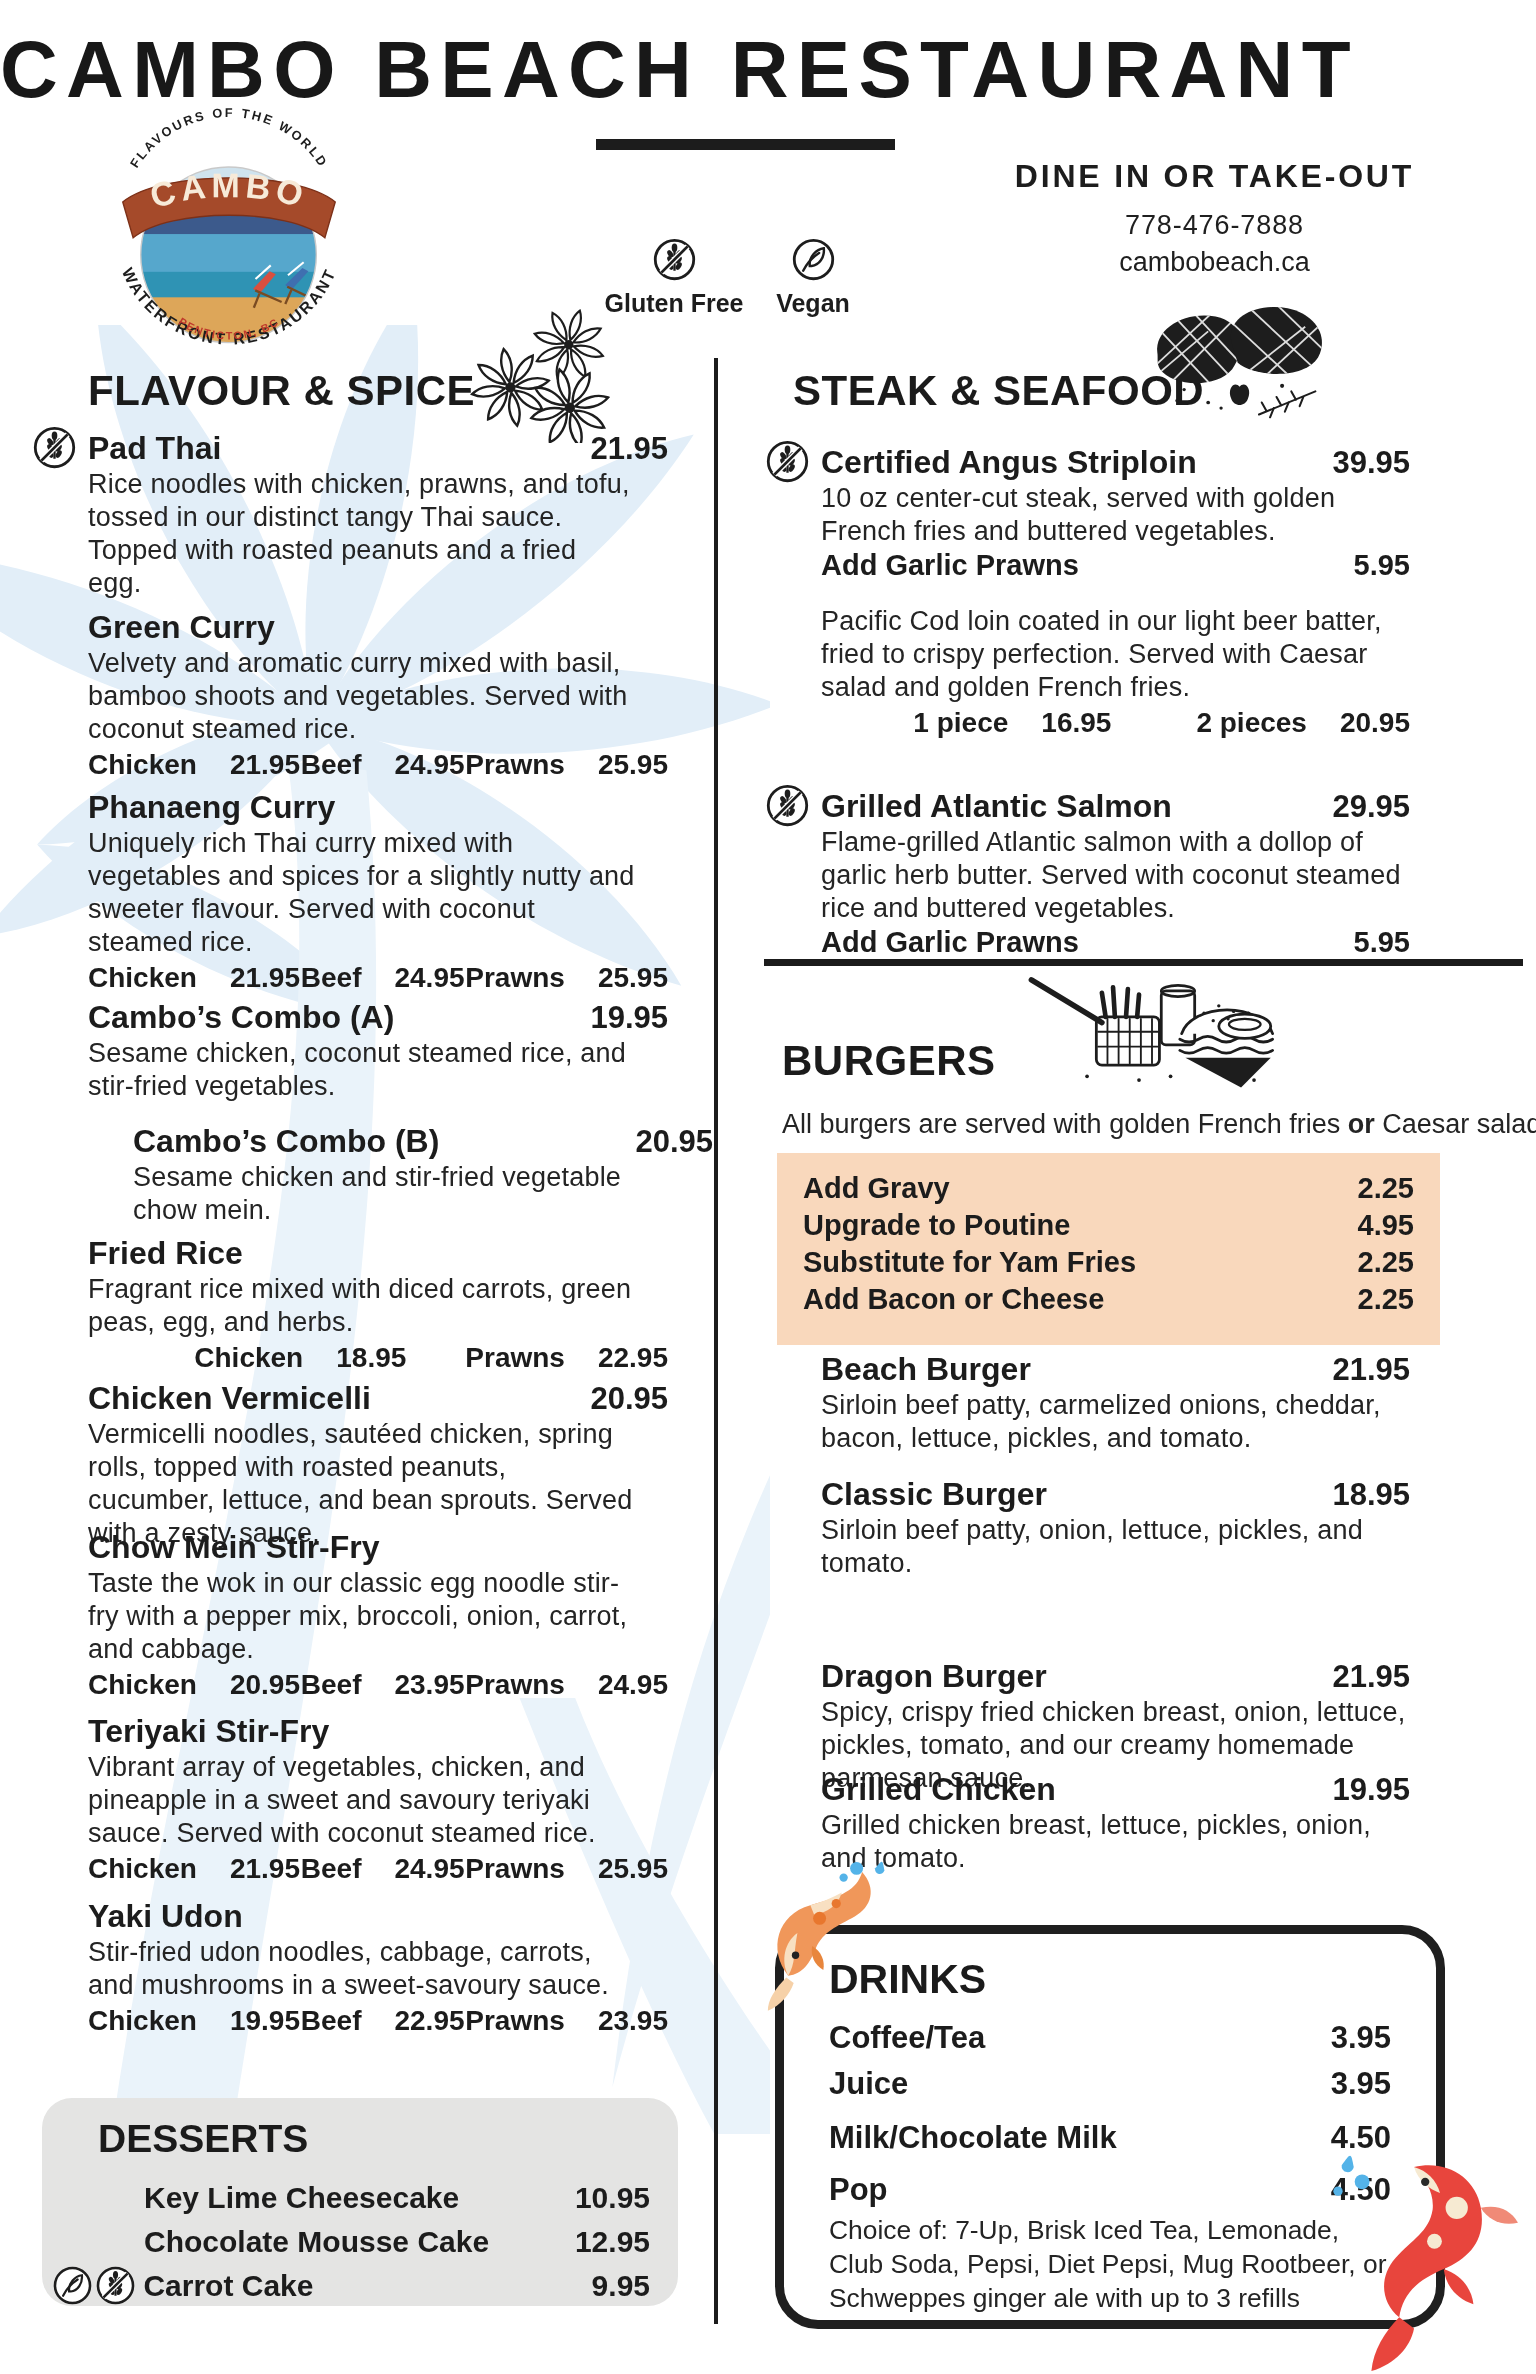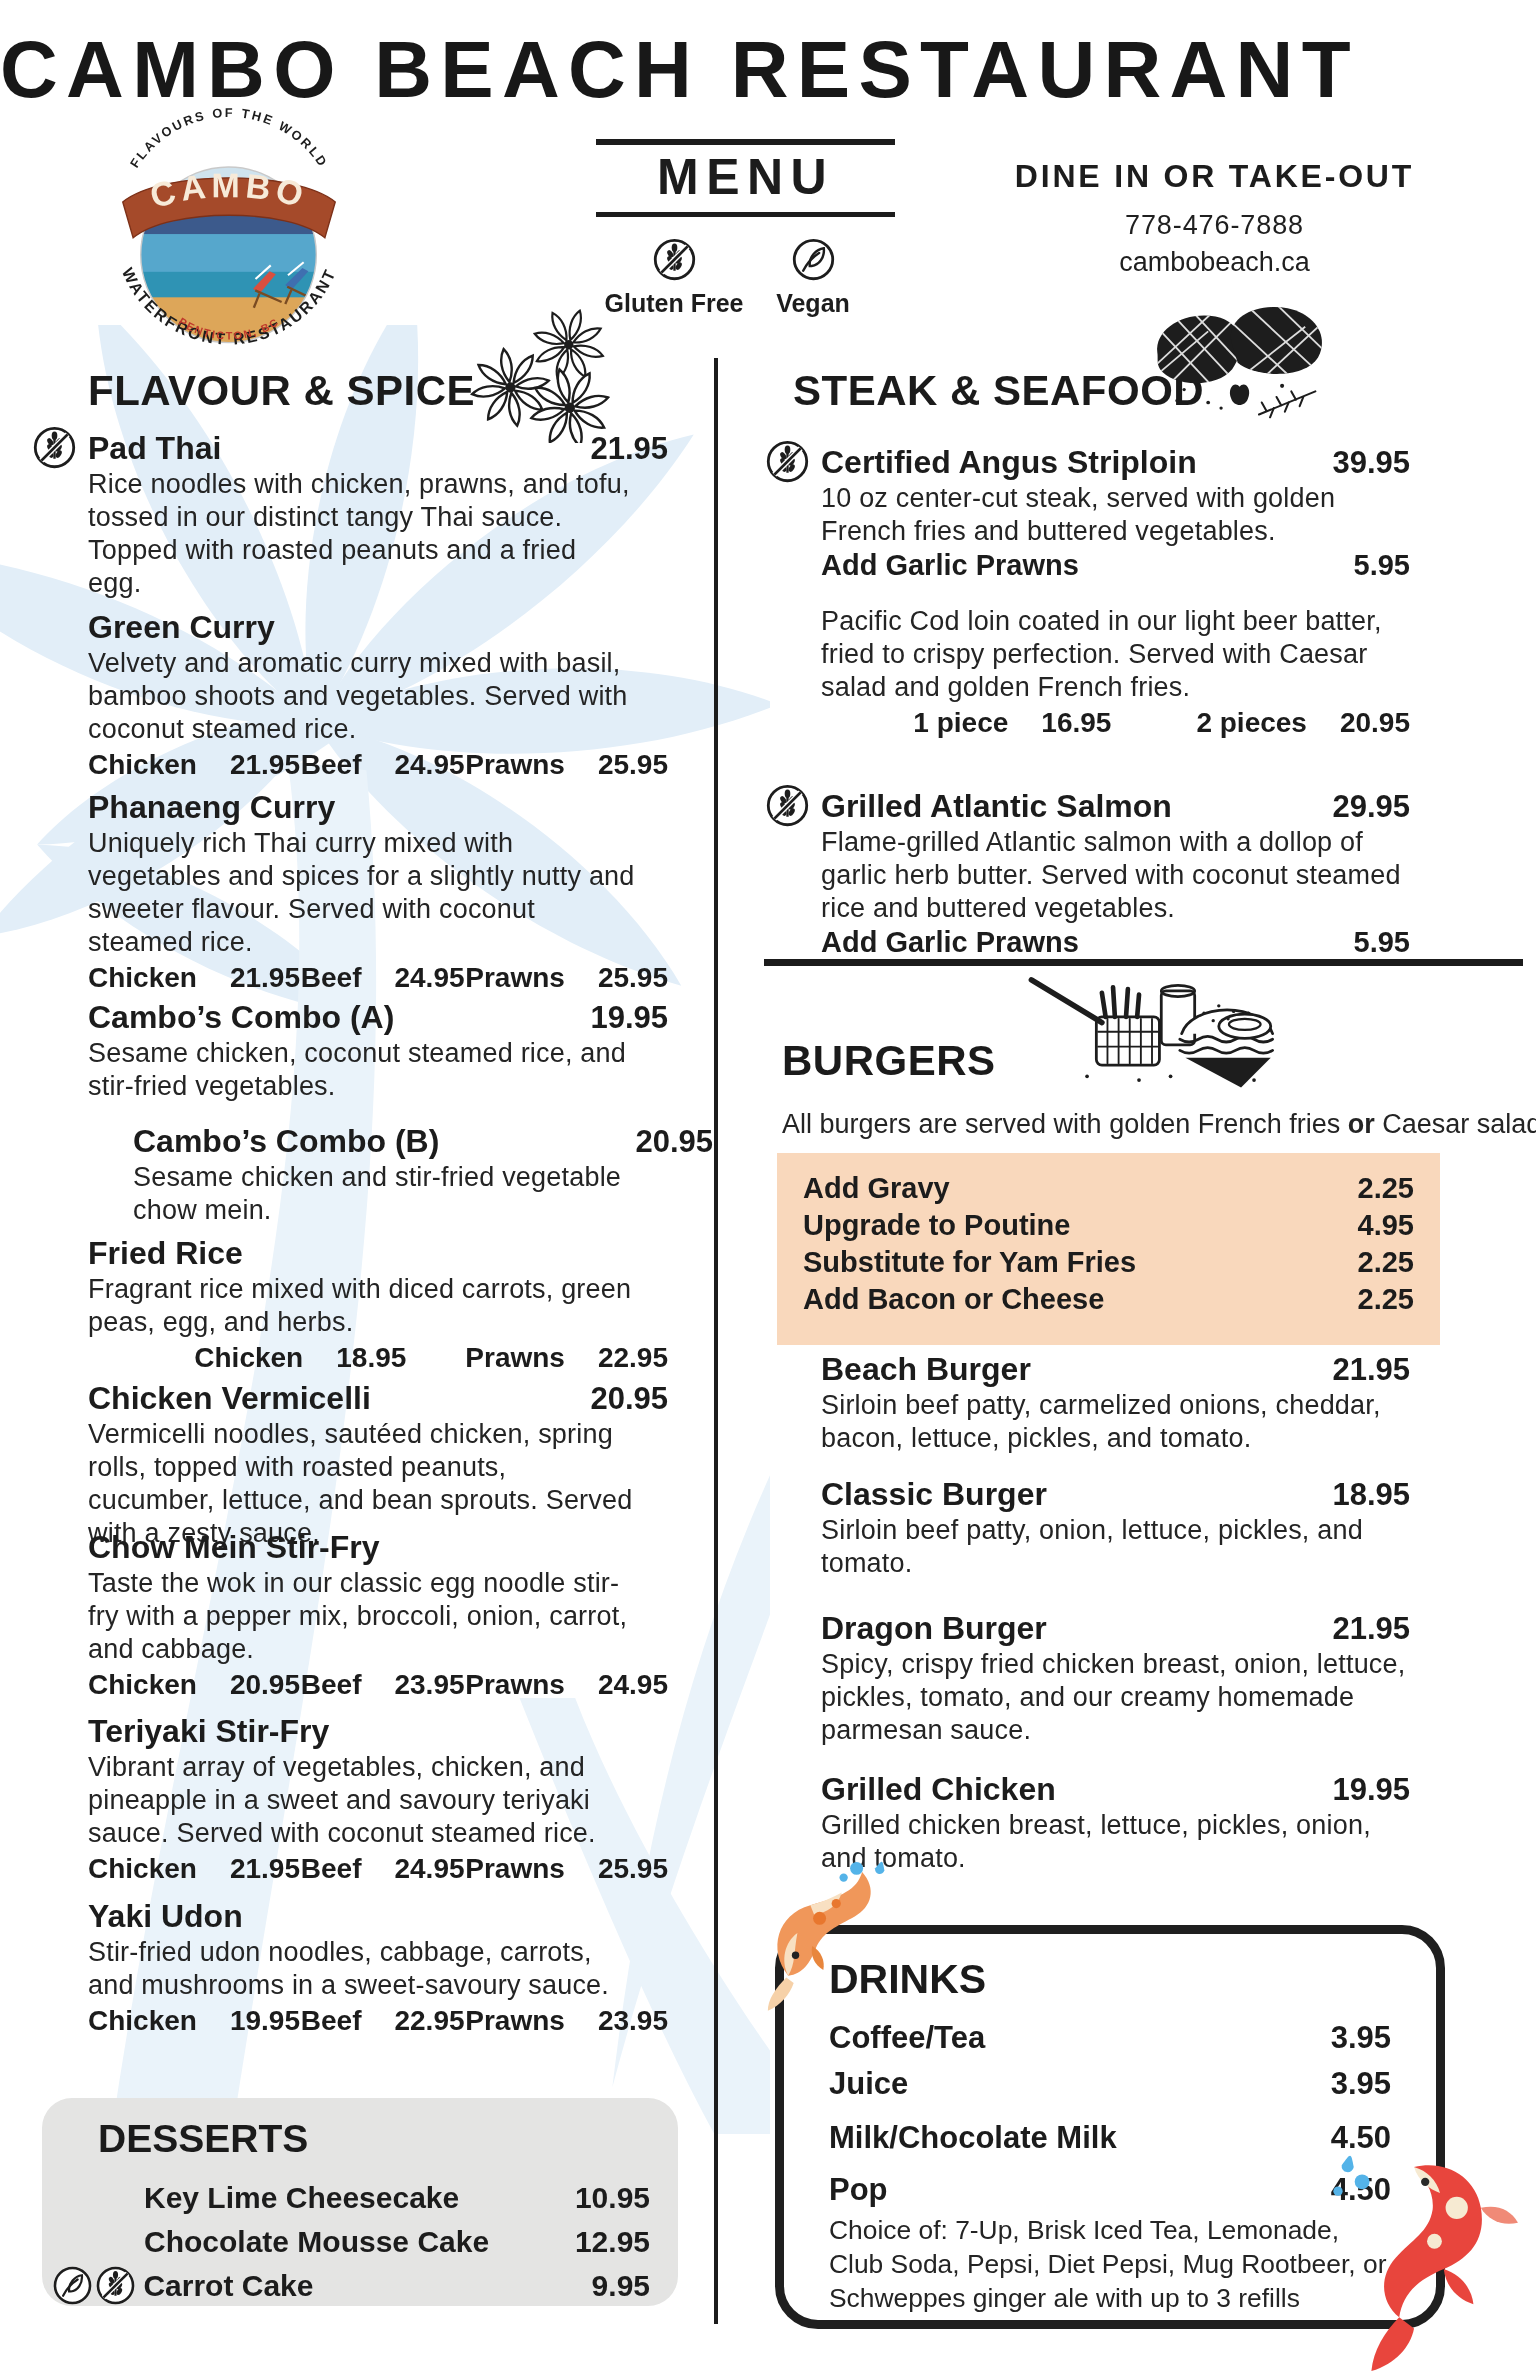--- a/index.html
+++ b/index.html
@@ -178,21 +178,20 @@
   <text font-size="17" font-weight="700" letter-spacing="2.5" fill="#1d1d1d">
     <textPath href="#arcBottom" startOffset="50%" text-anchor="middle">WATERFRONT RESTAURANT</textPath>
   </text>
   <text font-size="11.5" font-weight="700" letter-spacing="2" fill="#c0392b">
     <textPath href="#arcCity" startOffset="50%" text-anchor="middle">PENTICTON, BC</textPath>
   </text>
 </svg>
 
 <div class="menu-band">
   <div class="bar"></div>
-  <div class="menu-text">MENU</div>
   <div class="bar"></div>
 </div>
 
 <div class="legend" style="left:600px;">
   <svg class="ic48" viewBox="0 0 48 48" width="45" height="45">
       <use href="#i-gf"></use>
     </svg>
   <div class="lab">Gluten Free</div>
 </div>
 <div class="legend" style="left:739px;">
@@ -586,21 +585,21 @@
 </div>
 
 <div class="item ri" style="top:1475px;">
   <h3>
     <span>Classic Burger</span>
     <span class="price">18.95</span>
   </h3>
   <p class="desc">Sirloin beef patty, onion, lettuce, pickles, and tomato.</p>
 </div>
 
-<div class="item ri" style="top:1609px;">
+<div class="item ri" style="top:1657px;">
   <h3>
     <span>Dragon Burger</span>
     <span class="price">21.95</span>
   </h3>
   <p class="desc">Spicy, crispy fried chicken breast, onion, lettuce, pickles, tomato, and our creamy homemade parmesan sauce.</p>
 </div>
 
 <div class="item ri" style="top:1770px;">
   <h3>
     <span>Grilled Chicken</span>

